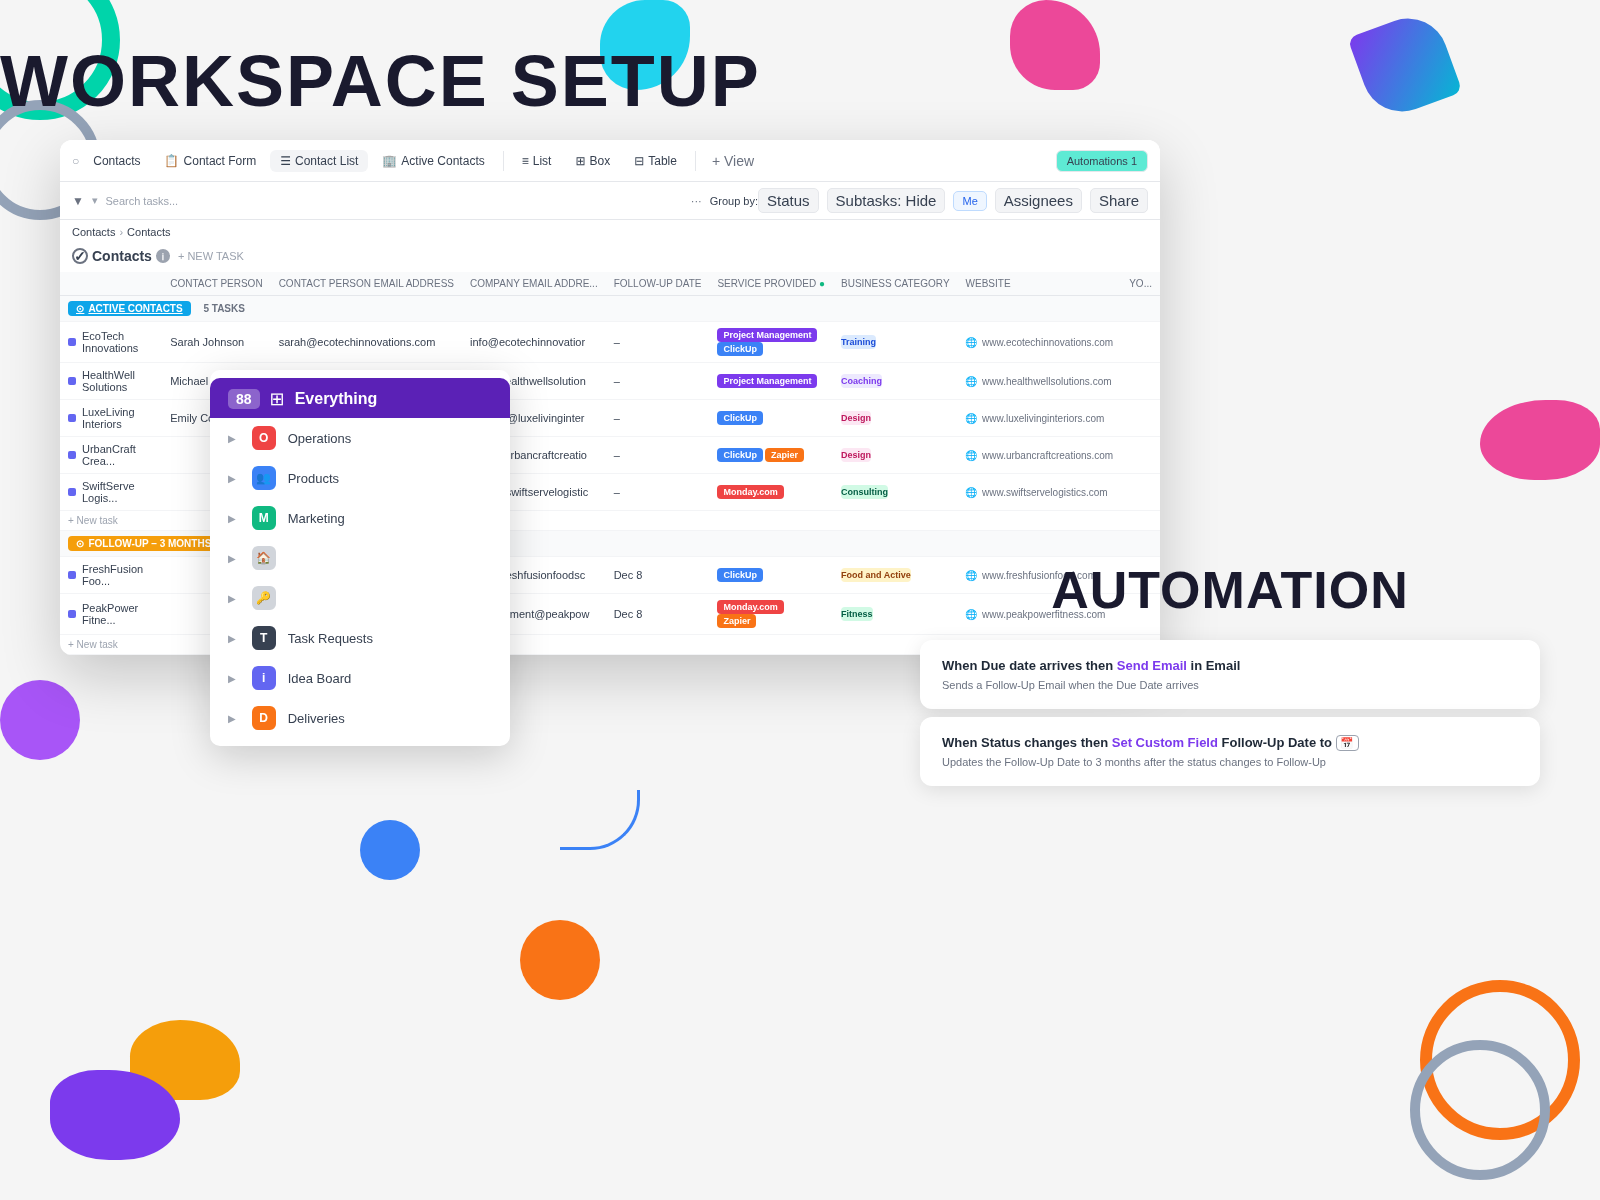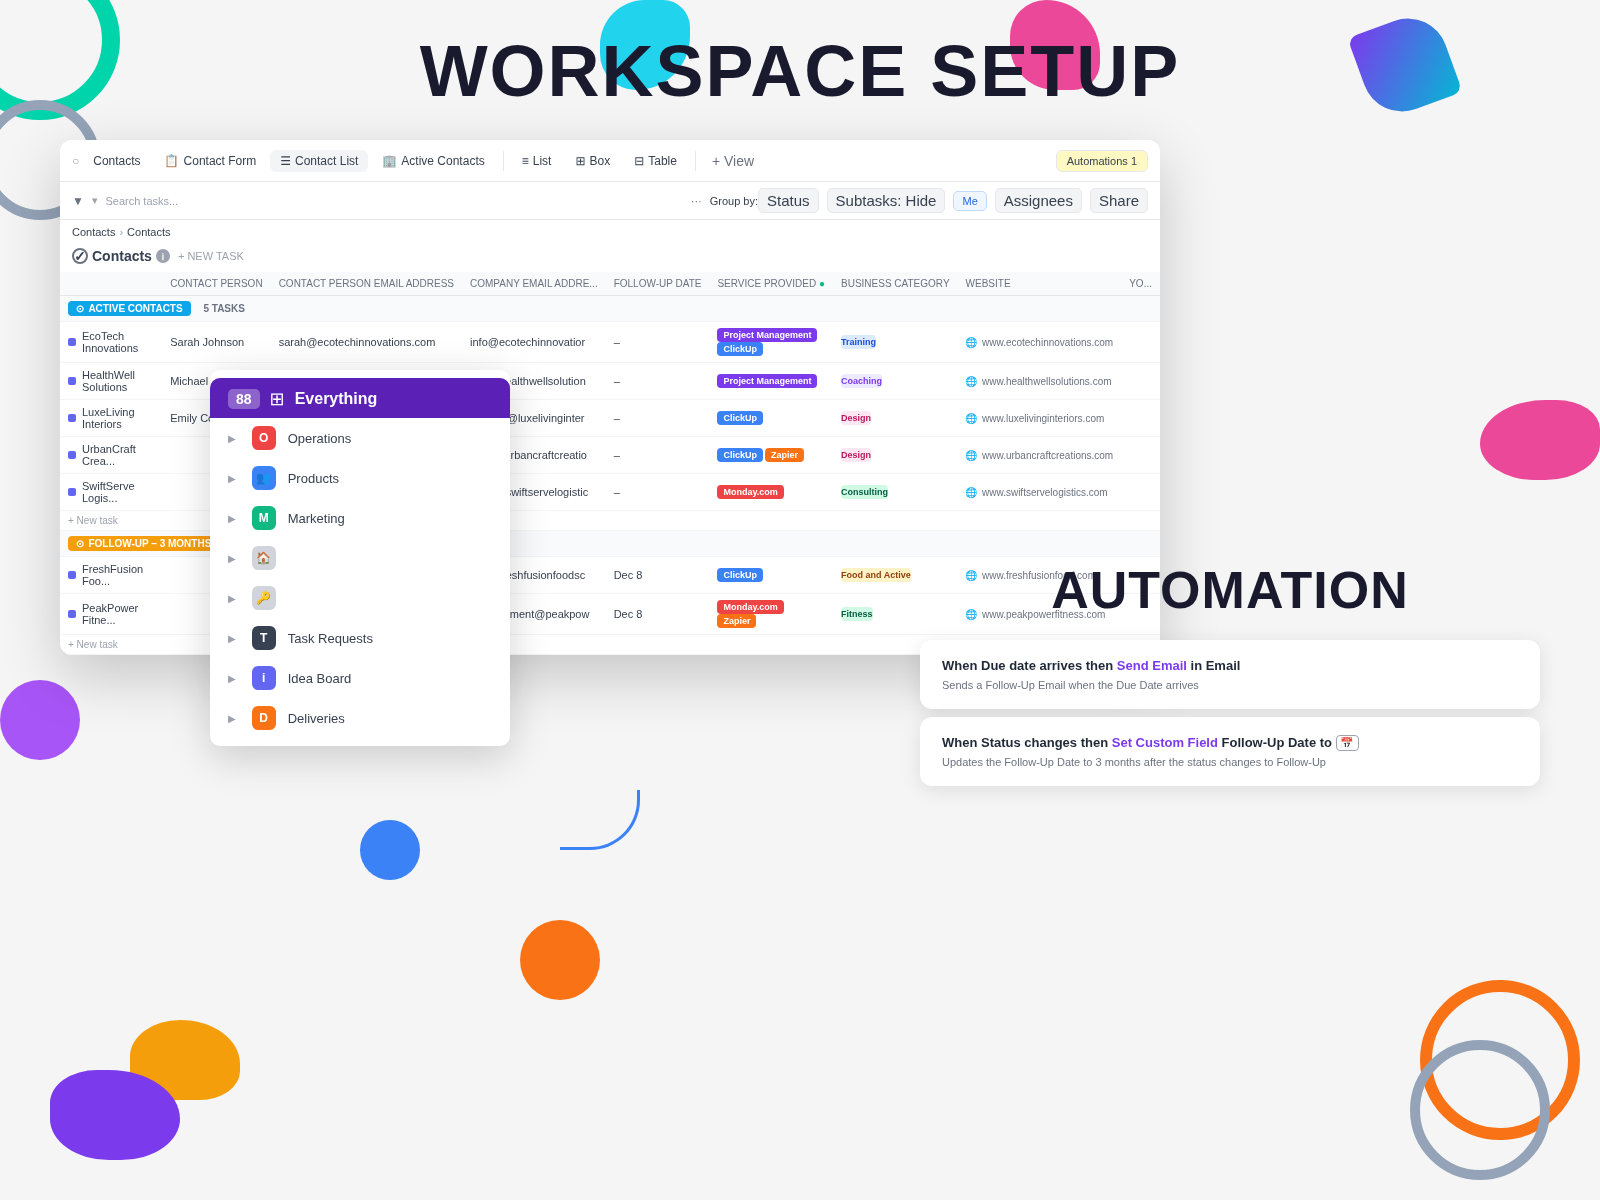--- a/index.html
+++ b/index.html
@@ -108,22 +108,22 @@
       width: 80px;
       height: 60px;
       border: 3px solid #3b82f6;
       border-radius: 0 0 50px 0;
       border-top: none;
       border-left: none;
     }
 
     
     .page-header {
-      text-align: center;
-      padding: 30px 0 20px;
+      text-align: left;
+      padding: 40px 0 20px;
       position: relative;
       z-index: 10;
     }
     .page-header h1 {
       font-size: 72px;
       font-weight: 900;
       color: #1a1a2e;
       letter-spacing: 2px;
     }
 
@@ -172,21 +172,21 @@
     .crm-nav-plus {
       color: #6b7280;
       font-size: 14px;
       padding: 4px 8px;
       cursor: pointer;
     }
     .crm-nav-right {
       margin-left: auto;
     }
     .btn-automations {
-      background: #fef9c3;
+      background: #5eead4;
       border: 1px solid #e5e7eb;
       border-radius: 6px;
       padding: 4px 10px;
       font-size: 11px;
       color: #374151;
       cursor: pointer;
     }
 
     
     .crm-toolbar {
@@ -322,21 +322,21 @@
     }
     .section-badge {
       display: inline-block;
       padding: 2px 8px;
       border-radius: 4px;
       font-size: 10px;
       font-weight: 700;
       color: #fff;
       margin-right: 6px;
     }
-    .badge-active { background: #0ea5e9; }
+    .badge-active { background: #0ea5e9; text-decoration: underline; }
     .badge-followup { background: #f59e0b; }
     .task-count { color: #6b7280; font-size: 10px; margin-left: 4px; }
 
     .company-cell {
       display: flex;
       align-items: center;
       gap: 6px;
     }
     .company-dot {
       width: 8px; height: 8px;

